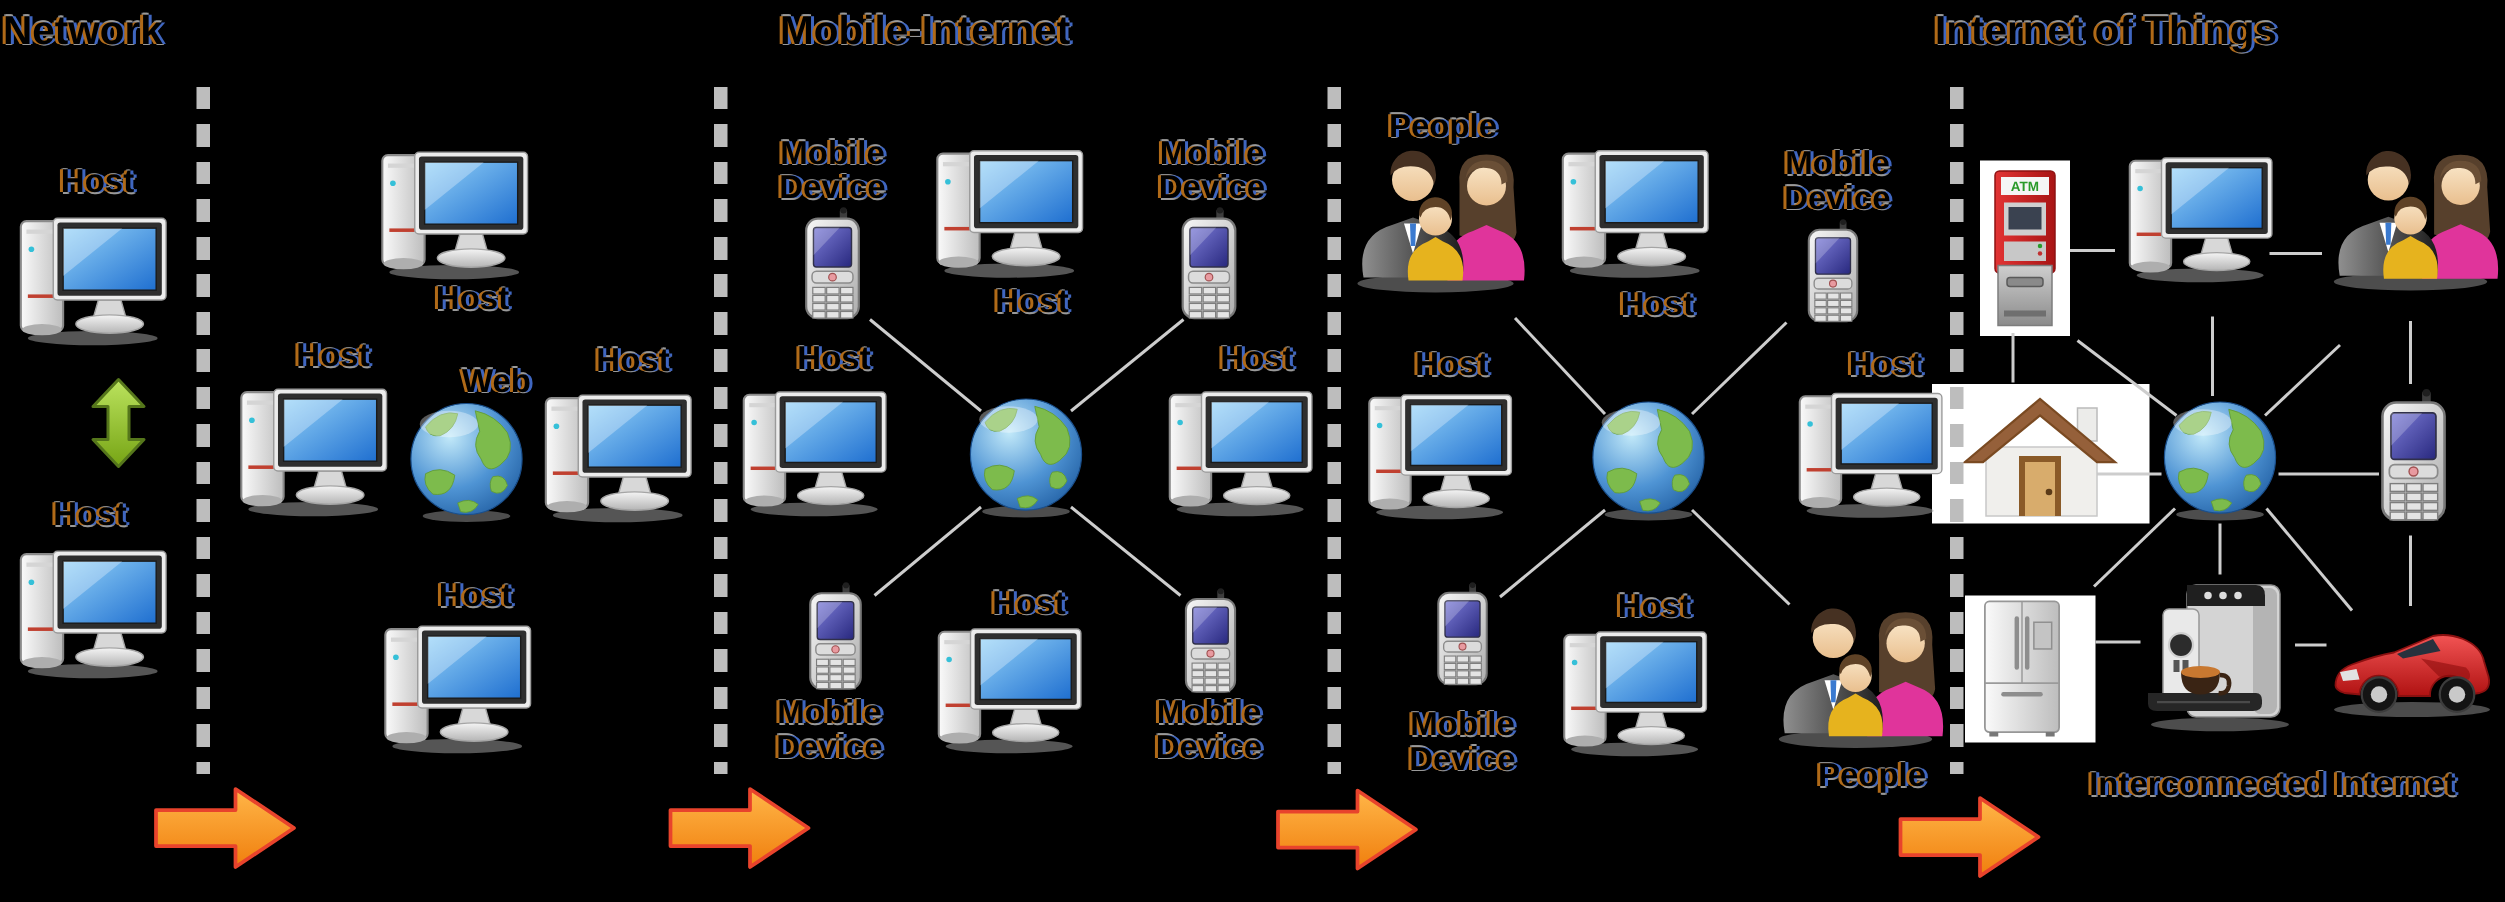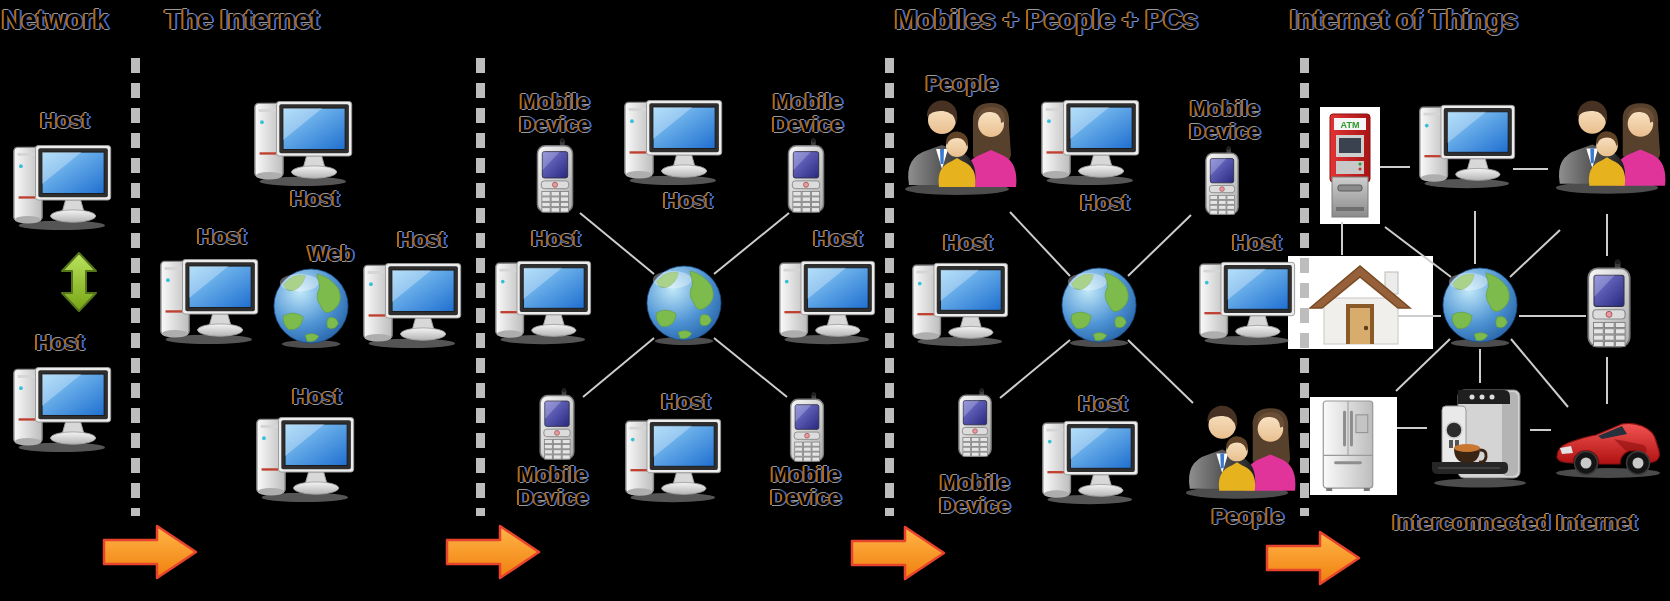--- a/index.html
+++ b/index.html
@@ -257,21 +257,20 @@
       <use href="#pc"></use>
     </svg>
   <svg class="icon" style="left:60px;top:251px" width="38" height="62" viewBox="0 0 38 62">
     <polygon points="19,2 36,20 26,20 26,42 36,42 19,60 2,42 12,42 12,20 2,20" fill="url(#gGreen)" stroke="#55761B" stroke-width="2" stroke-linejoin="round"></polygon>
   </svg>
   <div class="lbl" style="left:15px;top:331px;width:90px">Host</div>
   <svg class="icon" style="left:5px;top:360px" width="108" height="94">
       <use href="#pc"></use>
     </svg>
 
-  <div class="title" style="left:165px;top:5px;width:300px">The Internet</div>
   <svg class="icon" style="left:246px;top:94px" width="108" height="94">
       <use href="#pc"></use>
     </svg>
   <div class="lbl" style="left:270px;top:187px;width:90px">Host</div>
   <div class="lbl" style="left:177px;top:225px;width:90px">Host</div>
   <svg class="icon" style="left:152px;top:252px" width="108" height="94">
       <use href="#pc"></use>
     </svg>
   <div class="lbl" style="left:286px;top:242px;width:90px">Web</div>
   <svg class="icon" style="left:272px;top:267px" width="78" height="82">
@@ -279,20 +278,21 @@
     </svg>
   <div class="lbl" style="left:377px;top:228px;width:90px">Host</div>
   <svg class="icon" style="left:355px;top:256px" width="108" height="94">
       <use href="#pc"></use>
     </svg>
   <div class="lbl" style="left:272px;top:385px;width:90px">Host</div>
   <svg class="icon" style="left:248px;top:410px" width="108" height="94">
       <use href="#pc"></use>
     </svg>
 
+  <div class="title" style="left:520px;top:5px;width:340px">Mobile-Internet</div>
   <div class="lbl" style="left:515px;top:90px;width:80px">Mobile Device</div>
   <svg class="icon" style="left:535px;top:138px" width="40" height="76">
       <use href="#phone"></use>
     </svg>
   <svg class="icon" style="left:616px;top:93px" width="108" height="94">
       <use href="#pc"></use>
     </svg>
   <div class="lbl" style="left:643px;top:189px;width:90px">Host</div>
   <div class="lbl" style="left:768px;top:90px;width:80px">Mobile Device</div>
   <svg class="icon" style="left:786px;top:138px" width="40" height="76">
@@ -315,21 +315,20 @@
   <div class="lbl" style="left:513px;top:463px;width:80px">Mobile Device</div>
   <div class="lbl" style="left:641px;top:390px;width:90px">Host</div>
   <svg class="icon" style="left:616px;top:412px" width="108" height="92">
       <use href="#pc"></use>
     </svg>
   <svg class="icon" style="left:787px;top:392px" width="40" height="71">
       <use href="#phone"></use>
     </svg>
   <div class="lbl" style="left:766px;top:463px;width:80px">Mobile Device</div>
 
-  <div class="title" style="left:895px;top:5px;width:400px">Mobiles + People + PCs</div>
   <div class="lbl" style="left:917px;top:72px;width:90px">People</div>
   <svg class="icon" style="left:897px;top:93px" width="120" height="104">
       <use href="#family"></use>
     </svg>
   <svg class="icon" style="left:1033px;top:93px" width="108" height="94">
       <use href="#pc"></use>
     </svg>
   <div class="lbl" style="left:1060px;top:191px;width:90px">Host</div>
   <div class="lbl" style="left:1185px;top:97px;width:80px">Mobile Device</div>
   <svg class="icon" style="left:1203px;top:146px" width="38" height="70">

